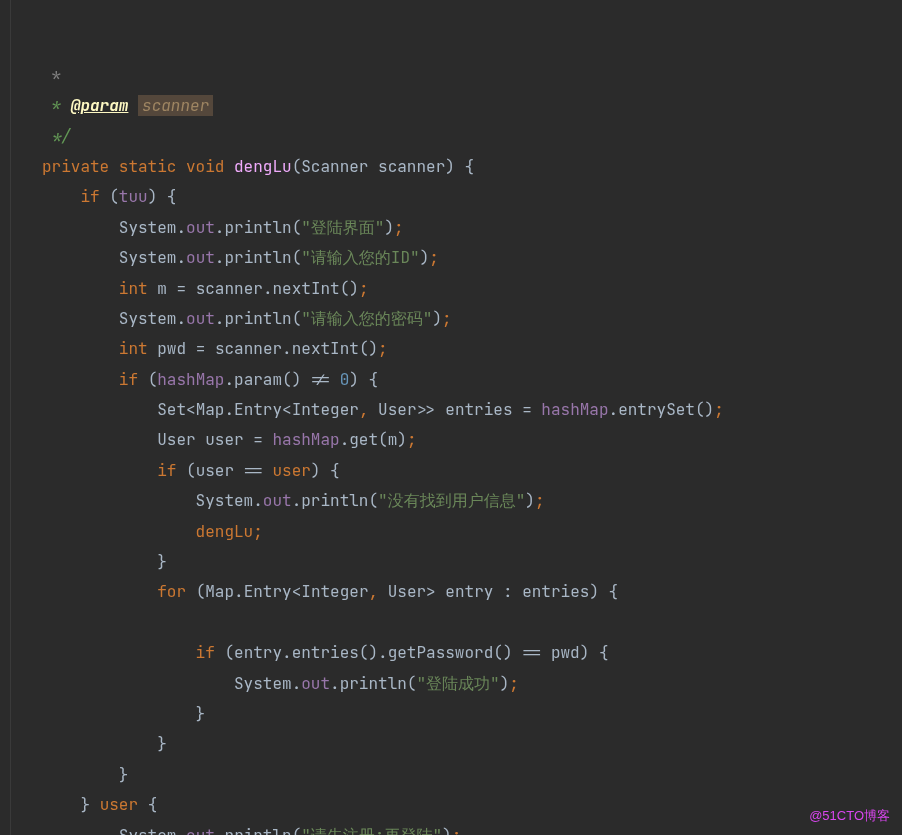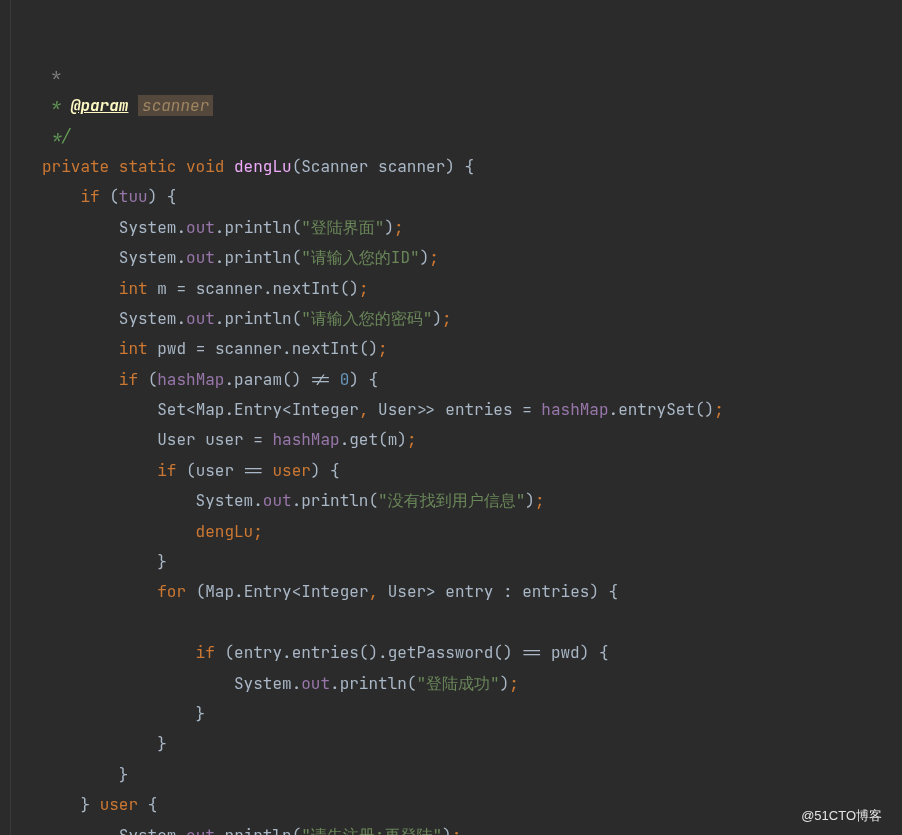--- a/index.html
+++ b/index.html
@@ -41,23 +41,23 @@
   .str     { color: #6a8759; }
   .num     { color: #6897bb; }
   .com     { color: #808080; }
   .doc     { color: #629755; font-style: italic; }
   .doctag  { color: #fef9c3; font-style: italic; font-weight: bold; text-decoration: underline; }
   .paramhl { background: #54473b; color: #9e8562; font-style: italic; padding: 0 4px;}
   .op      { color: #a9b7c6; }
   .semi    { color: #cc7832; }
   .wm {
     position: fixed;
-    right: 20px;
+    right: 12px;
     bottom: 6px;
-    color: #e5e5e5;
+    color: #d946ef;
     font-size: 13px;
     font-family: sans-serif;
   }
 </style>
 </head>
 <body>
 
 <div class="editor">
 <div class="gutter"><div class="vline"></div></div>
 <span class="com"> *</span>

